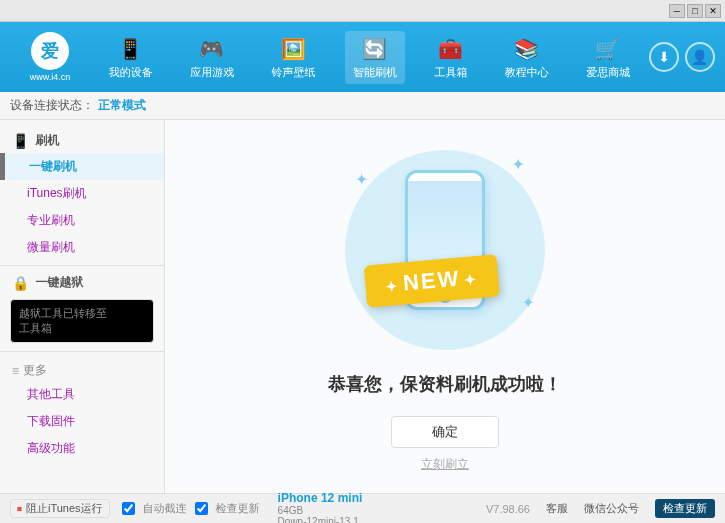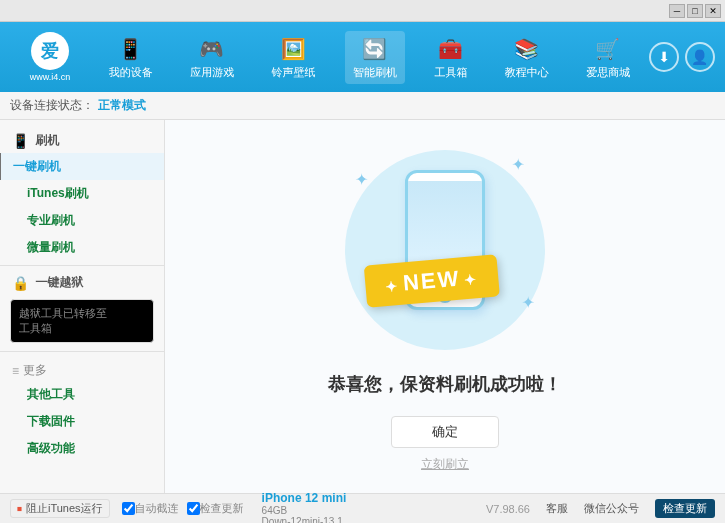--- a/index.html
+++ b/index.html
@@ -128,31 +128,29 @@
       align-items: center;
       padding: 4px 12px;
       font-size: 12px;
       color: #555;
       font-weight: bold;
     }
     .sidebar-section-icon { margin-right: 6px; color: #888; font-size: 14px; }
     .sidebar-item {
       padding: 5px 16px 5px 24px;
       font-size: 12px;
-      color: #15803d;
+      color: #a21caf;
       cursor: pointer;
       border-left: 3px solid transparent;
-      font-weight: bold;
     }
     .sidebar-item.active {
       color: #1a9fd8;
       background: #e8f4fb;
-      border-left: 1px solid #737373;
-      font-weight: bold;
-      padding-left: 12px;
+      border-left: 5px solid #737373;
+      font-weight: bold;
     }
     .sidebar-divider { height: 1px; background: #e0e0e0; margin: 4px 0; }
     .sidebar-warning {
       margin: 4px 10px;
       background: #000000;
       border: 1px solid #ddd;
       border-radius: 4px;
       padding: 6px 8px;
       font-size: 11px;
       color: #888;
@@ -280,21 +278,21 @@
       background: #f0f0f0;
       border-top: 1px solid #ddd;
       display: flex;
       align-items: center;
       padding: 0 10px;
       font-size: 11px;
       color: #888;
     }
     .footer-left { display: flex; align-items: center; gap: 6px; }
     .checkbox-wrap {
-      display: flex; align-items: center; gap: 0; cursor: pointer;
+      display: flex; align-items: center; gap: 8px; cursor: pointer;
       margin-right: 8px;
     }
     .checkbox-wrap input { margin: 0; }
     .footer-device {
       display: flex; flex-direction: column;
       margin-left: 10px;
     }
     .device-name { font-size: 12px; color: #1a9fd8; font-weight: bold; }
     .device-sub { font-size: 10px; color: #888; }
     .footer-right {

